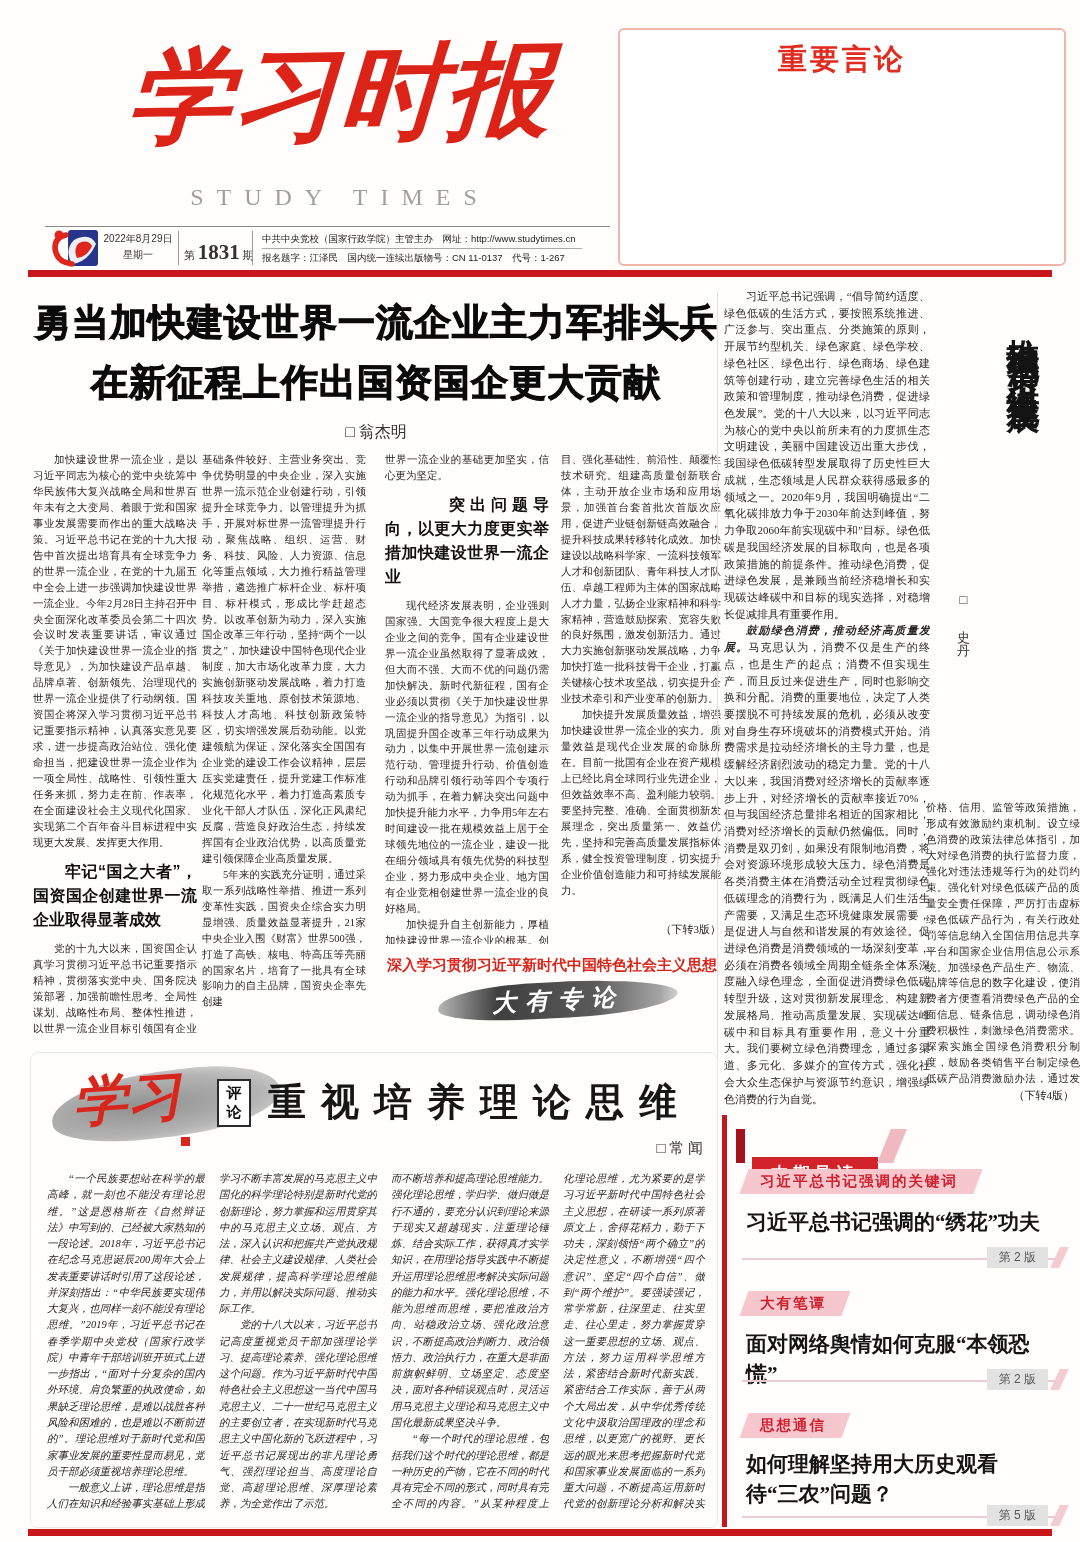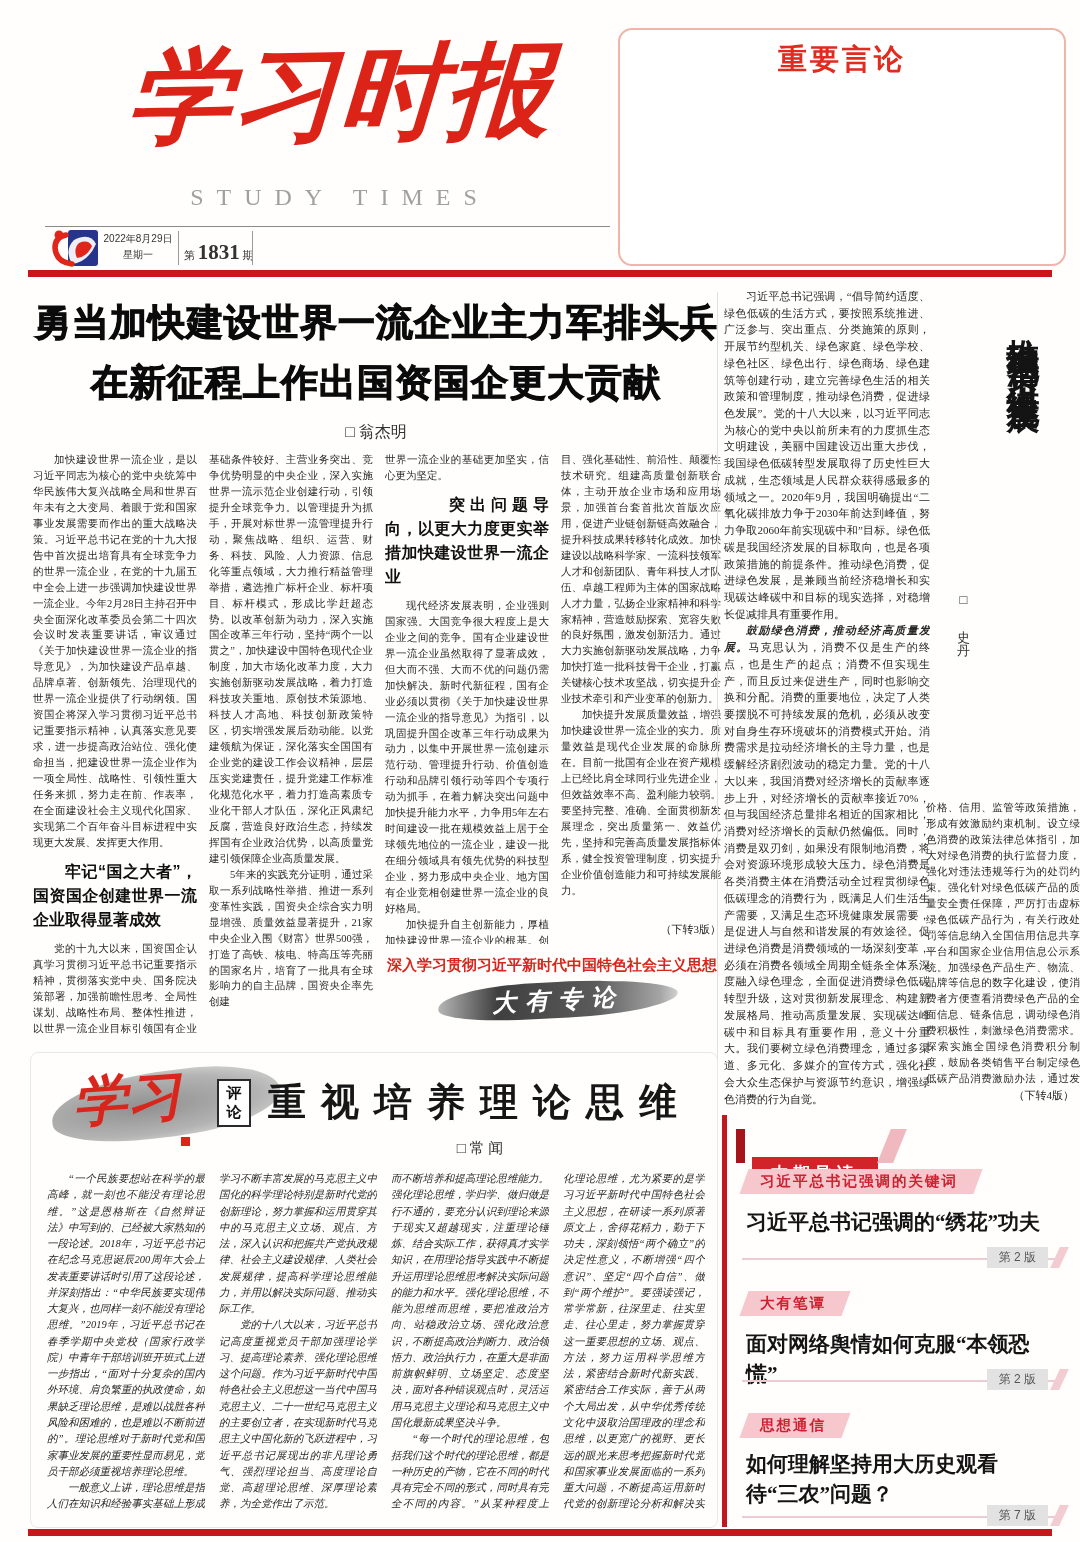--- a/index.html
+++ b/index.html
@@ -17,21 +17,21 @@
   .dateblock{left:102px;top:231px;width:72px;text-align:center;font-size:10px;line-height:16px;color:#333;
     font-family:"Liberation Sans",sans-serif;}
   .vdiv{width:1px;height:34px;background:#999;top:231px;}
   .issue{left:184px;top:240px;width:70px;font-size:11px;color:#333;white-space:nowrap;}
   .issue b{font-size:21px;font-family:"Liberation Serif",serif;font-weight:600;}
   .publisher{left:262px;top:230px;width:320px;font-size:9.5px;line-height:18px;color:#222;
     font-family:"Liberation Sans",sans-serif;white-space:nowrap;}
   .publisher .l1{border-bottom:1px solid #aaa;}
 
   
-  .remarks{left:618px;top:28px;width:444px;height:234px;border:2px solid #f0b4a9;border-radius:14px;background:#fff;}
+  .remarks{left:618px;top:28px;width:444px;height:234px;border:2px solid #f0b4a9;border-radius:6px;background:#fff;}
   .remarks-title{top:10px;left:0;width:100%;text-align:center;font-size:29px;font-weight:900;color:#e02b1e;
     font-family:"Liberation Sans",sans-serif;letter-spacing:3px;}
   .remarks-body{top:52px;left:20px;width:402px;font-size:16.5px;line-height:1.65;text-align:justify;
     text-indent:2em;font-style:italic;color:#1c1c1c;}
 
   .redrule{left:28px;width:1024px;height:7px;background:#c9161d;}
 
   
   .headline{left:28px;width:696px;text-align:center;font-weight:900;color:#0b0b0b;
     font-family:"Liberation Sans",sans-serif;font-size:37px;letter-spacing:1px;-webkit-text-stroke:1px #0b0b0b;}
@@ -84,21 +84,21 @@
     background:radial-gradient(ellipse at 40% 50%,#6b6b6b,#9b9b9b 60%,#cfcfcf 90%);
     border-radius:60% 45% 55% 50%/65% 55% 60% 45%;transform:rotate(-7deg);opacity:.75;}
   .rv-logo-main{position:absolute;left:42px;top:10px;font-size:54px;font-weight:900;font-style:italic;
     color:#d8261c;font-family:"DejaVu Serif",serif;transform:rotate(-4deg);}
   .rv-badge{position:absolute;left:186px;top:26px;width:26px;border:2px solid #2a2a2a;background:#fff;
     color:#111;font-size:15px;font-weight:bold;text-align:center;line-height:1.25;padding:3px 2px;
     font-family:"Liberation Serif",serif;}
   .rv-seal{position:absolute;left:150px;top:84px;width:9px;height:9px;background:#d8261c;}
   .rv-headline{position:absolute;left:226px;top:24px;width:446px;text-align:center;font-size:38px;
     font-weight:bold;letter-spacing:15px;color:#161616;font-family:"Liberation Serif",serif;}
-  .rv-byline{position:absolute;left:226px;top:86px;width:446px;text-align:center;font-size:15px;color:#333;}
+  .rv-byline{position:absolute;left:226px;top:86px;width:446px;text-align:right;font-size:15px;color:#333;}
   .rcol{position:absolute;top:118px;height:344px;overflow:hidden;text-align:justify;font-size:10.5px;
     line-height:1.55;font-style:italic;color:#242424;}
   .rcol p{margin:0;text-indent:2em;}
 </style>
 </head>
 <body>
 
 <div class="page">
 
   <div class="abs masthead-title">学习时报</div>
@@ -119,38 +119,42 @@
     <div>2022年8月29日</div>
     <div>星期一</div>
   </div>
   <div class="abs vdiv" style="left:178px;"></div>
   <div class="abs issue">
     <span>第</span>
     <b>1831</b>
     <span>期</span>
   </div>
   <div class="abs vdiv" style="left:252px;"></div>
+  <div class="abs publisher">
+    <div class="l1">中共中央党校（国家行政学院）主管主办　网址：http://www.studytimes.cn</div>
+    <div>报名题字：江泽民　国内统一连续出版物号：CN 11-0137　代号：1-267</div>
+  </div>
 
   <div class="abs remarks">
     <div class="abs remarks-title">重要言论</div>
   </div>
 
   <div class="abs redrule" style="top:270px;"></div>
 
   <div class="abs headline" style="top:298px;">勇当加快建设世界一流企业主力军排头兵</div>
   <div class="abs headline" style="top:358px;">在新征程上作出国资国企更大贡献</div>
   <div class="abs byline" style="top:422px;">□ 翁杰明</div>
 
   <div class="col" style="left:33px;top:452px;width:164px;height:586px;">
     <p>加快建设世界一流企业，是以习近平同志为核心的党中央统筹中华民族伟大复兴战略全局和世界百年未有之大变局、着眼于党和国家事业发展需要而作出的重大战略决策。习近平总书记在党的十九大报告中首次提出培育具有全球竞争力的世界一流企业，在党的十九届五中全会上进一步强调加快建设世界一流企业。今年2月28日主持召开中央全面深化改革委员会第二十四次会议时发表重要讲话，审议通过《关于加快建设世界一流企业的指导意见》，为加快建设产品卓越、品牌卓著、创新领先、治理现代的世界一流企业提供了行动纲领。国资国企将深入学习贯彻习近平总书记重要指示精神，认真落实意见要求，进一步提高政治站位、强化使命担当，把建设世界一流企业作为一项全局性、战略性、引领性重大任务来抓，努力走在前、作表率，在全面建设社会主义现代化国家、实现第二个百年奋斗目标进程中实现更大发展、发挥更大作用。</p>
     <div class="subhead">牢记“国之大者”，国资国企创建世界一流企业取得显著成效</div>
     <p>党的十九大以来，国资国企认真学习贯彻习近平总书记重要指示精神，贯彻落实党中央、国务院决策部署，加强前瞻性思考、全局性谋划、战略性布局、整体性推进，以世界一流企业目标引领国有企业特别是中央企业不断做强做优做大。以对标评价为先导，聚焦竞争力、创新力、控制力、影响力、抗风险能力等关键指标，深入开展对标世界一流企业研究，构建完善世界一流企业评价指标体系，分析短板差距，明确建设目标，部署重点任务。以示范创建为牵引，遴选航天科技、中国宝武等11家</p>
   </div>
 
-  <div class="col" style="left:209px;top:452px;width:164px;height:586px;">
+  <div class="col" style="left:202px;top:452px;width:164px;height:586px;">
     <p style="text-indent:0;">基础条件较好、主营业务突出、竞争优势明显的中央企业，深入实施世界一流示范企业创建行动，引领提升全球竞争力。以管理提升为抓手，开展对标世界一流管理提升行动，聚焦战略、组织、运营、财务、科技、风险、人力资源、信息化等重点领域，大力推行精益管理举措，遴选推广标杆企业、标杆项目、标杆模式，形成比学赶超态势。以改革创新为动力，深入实施国企改革三年行动，坚持“两个一以贯之”，加快建设中国特色现代企业制度，加大市场化改革力度，大力实施创新驱动发展战略，着力打造科技攻关重地、原创技术策源地、科技人才高地、科技创新政策特区，切实增强发展后劲动能。以党建领航为保证，深化落实全国国有企业党的建设工作会议精神，层层压实党建责任，提升党建工作标准化规范化水平，着力打造高素质专业化干部人才队伍，深化正风肃纪反腐，营造良好政治生态，持续发挥国有企业政治优势，以高质量党建引领保障企业高质量发展。</p>
     <p>5年来的实践充分证明，通过采取一系列战略性举措、推进一系列变革性实践，国资央企综合实力明显增强、质量效益显著提升，21家中央企业入围《财富》世界500强，打造了高铁、核电、特高压等亮丽的国家名片，培育了一批具有全球影响力的自主品牌，国资央企率先创建</p>
   </div>
 
   <div class="col" style="left:385px;top:452px;width:164px;height:492px;">
     <p style="text-indent:0;">世界一流企业的基础更加坚实，信心更为坚定。</p>
     <div class="subhead big-indent">突出问题导向，以更大力度更实举措加快建设世界一流企业</div>
     <p>现代经济发展表明，企业强则国家强。大国竞争很大程度上是大企业之间的竞争。国有企业建设世界一流企业虽然取得了显著成效，但大而不强、大而不优的问题仍需加快解决。新时代新征程，国有企业必须以贯彻《关于加快建设世界一流企业的指导意见》为指引，以巩固提升国企改革三年行动成果为动力，以集中开展世界一流创建示范行动、管理提升行动、价值创造行动和品牌引领行动等四个专项行动为抓手，在着力解决突出问题中加快提升能力水平，力争用5年左右时间建设一批在规模效益上居于全球领先地位的一流企业，建设一批在细分领域具有领先优势的科技型企业，努力形成中央企业、地方国有企业竞相创建世界一流企业的良好格局。</p>
     <p>加快提升自主创新能力，厚植加快建设世界一流企业的根基。创新是引领发展的第一动力，企业是创新的主体。只有不断提高创新能力，才能在激烈的国际竞争中赢得优势。要坚持创新在建设世界一流企业全局中的核心地位，积极推进国有企业打造原创技术策源地，着力锻长板、补短板，优化研发支出结构，积极承担国家重大科技项</p>
   </div>
@@ -199,21 +203,21 @@
     <div class="hl-label" style="top:176px;"><span>大有笔谭</span></div>
     <div class="hl-title" style="top:214px;">面对网络舆情如何克服“本领恐慌”</div>
     <div class="hl-refrow" style="top:264px;">
       <span class="hl-ref">第 2 版</span>
       <span class="hl-ref-slash"></span>
     </div>
 
     <div class="hl-label" style="top:298px;"><span>思想通信</span></div>
     <div class="hl-title" style="top:334px;width:270px;">如何理解坚持用大历史观看待“三农”问题？</div>
     <div class="hl-refrow" style="top:400px;">
-      <span class="hl-ref">第 7 版</span>
+      <span class="hl-ref">第 5 版</span>
       <span class="hl-ref-slash"></span>
     </div>
   </div>
 
   <div class="abs review-box">
     <div class="rv-brush"></div>
     <div class="rv-logo-main">学习</div>
     <div class="rv-badge">
       <div>评</div>
       <div>论</div>

